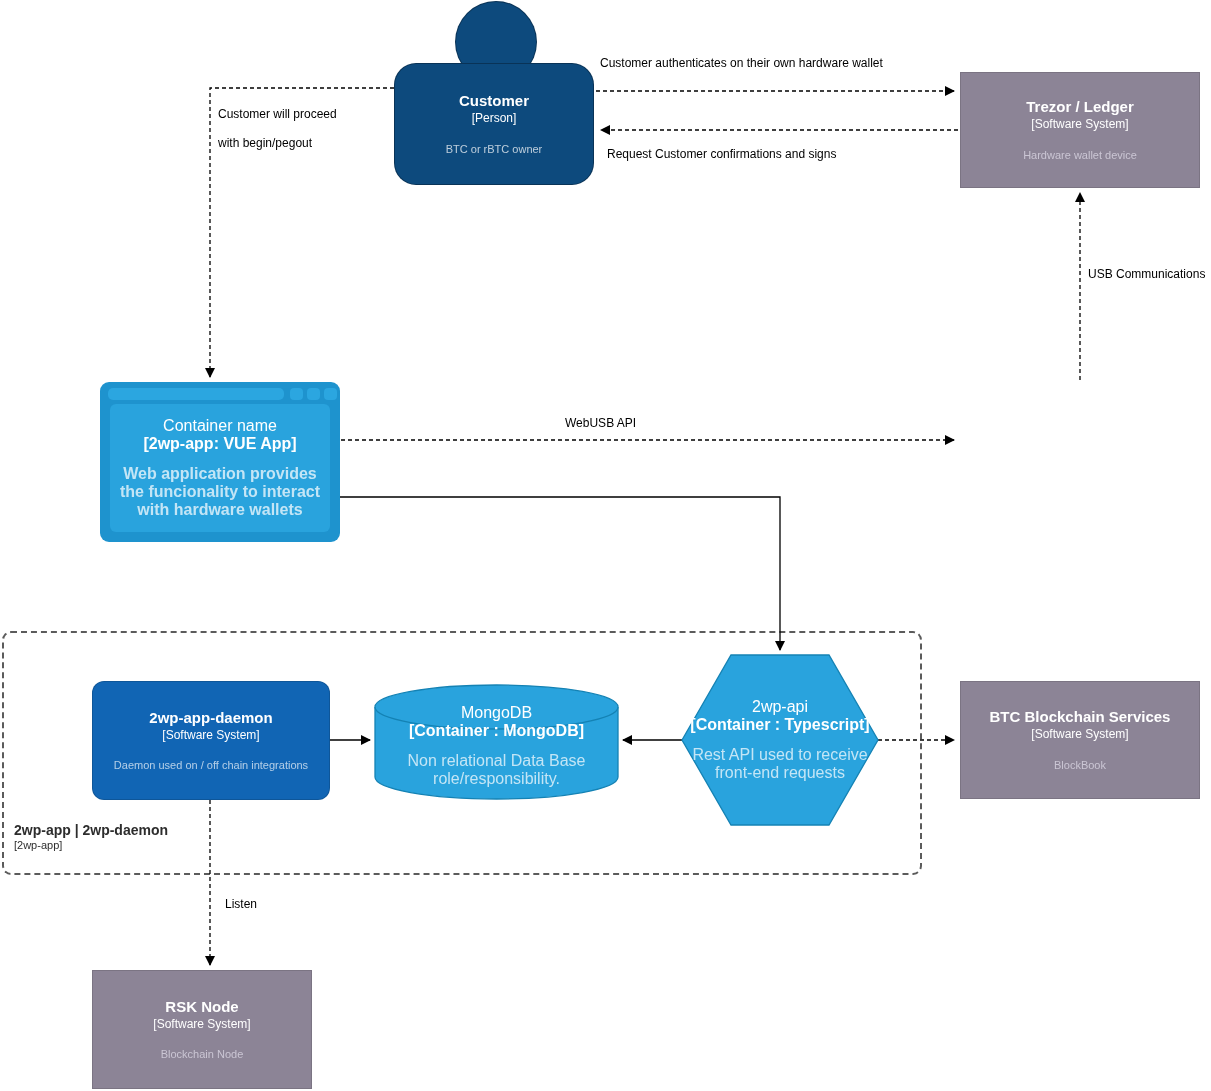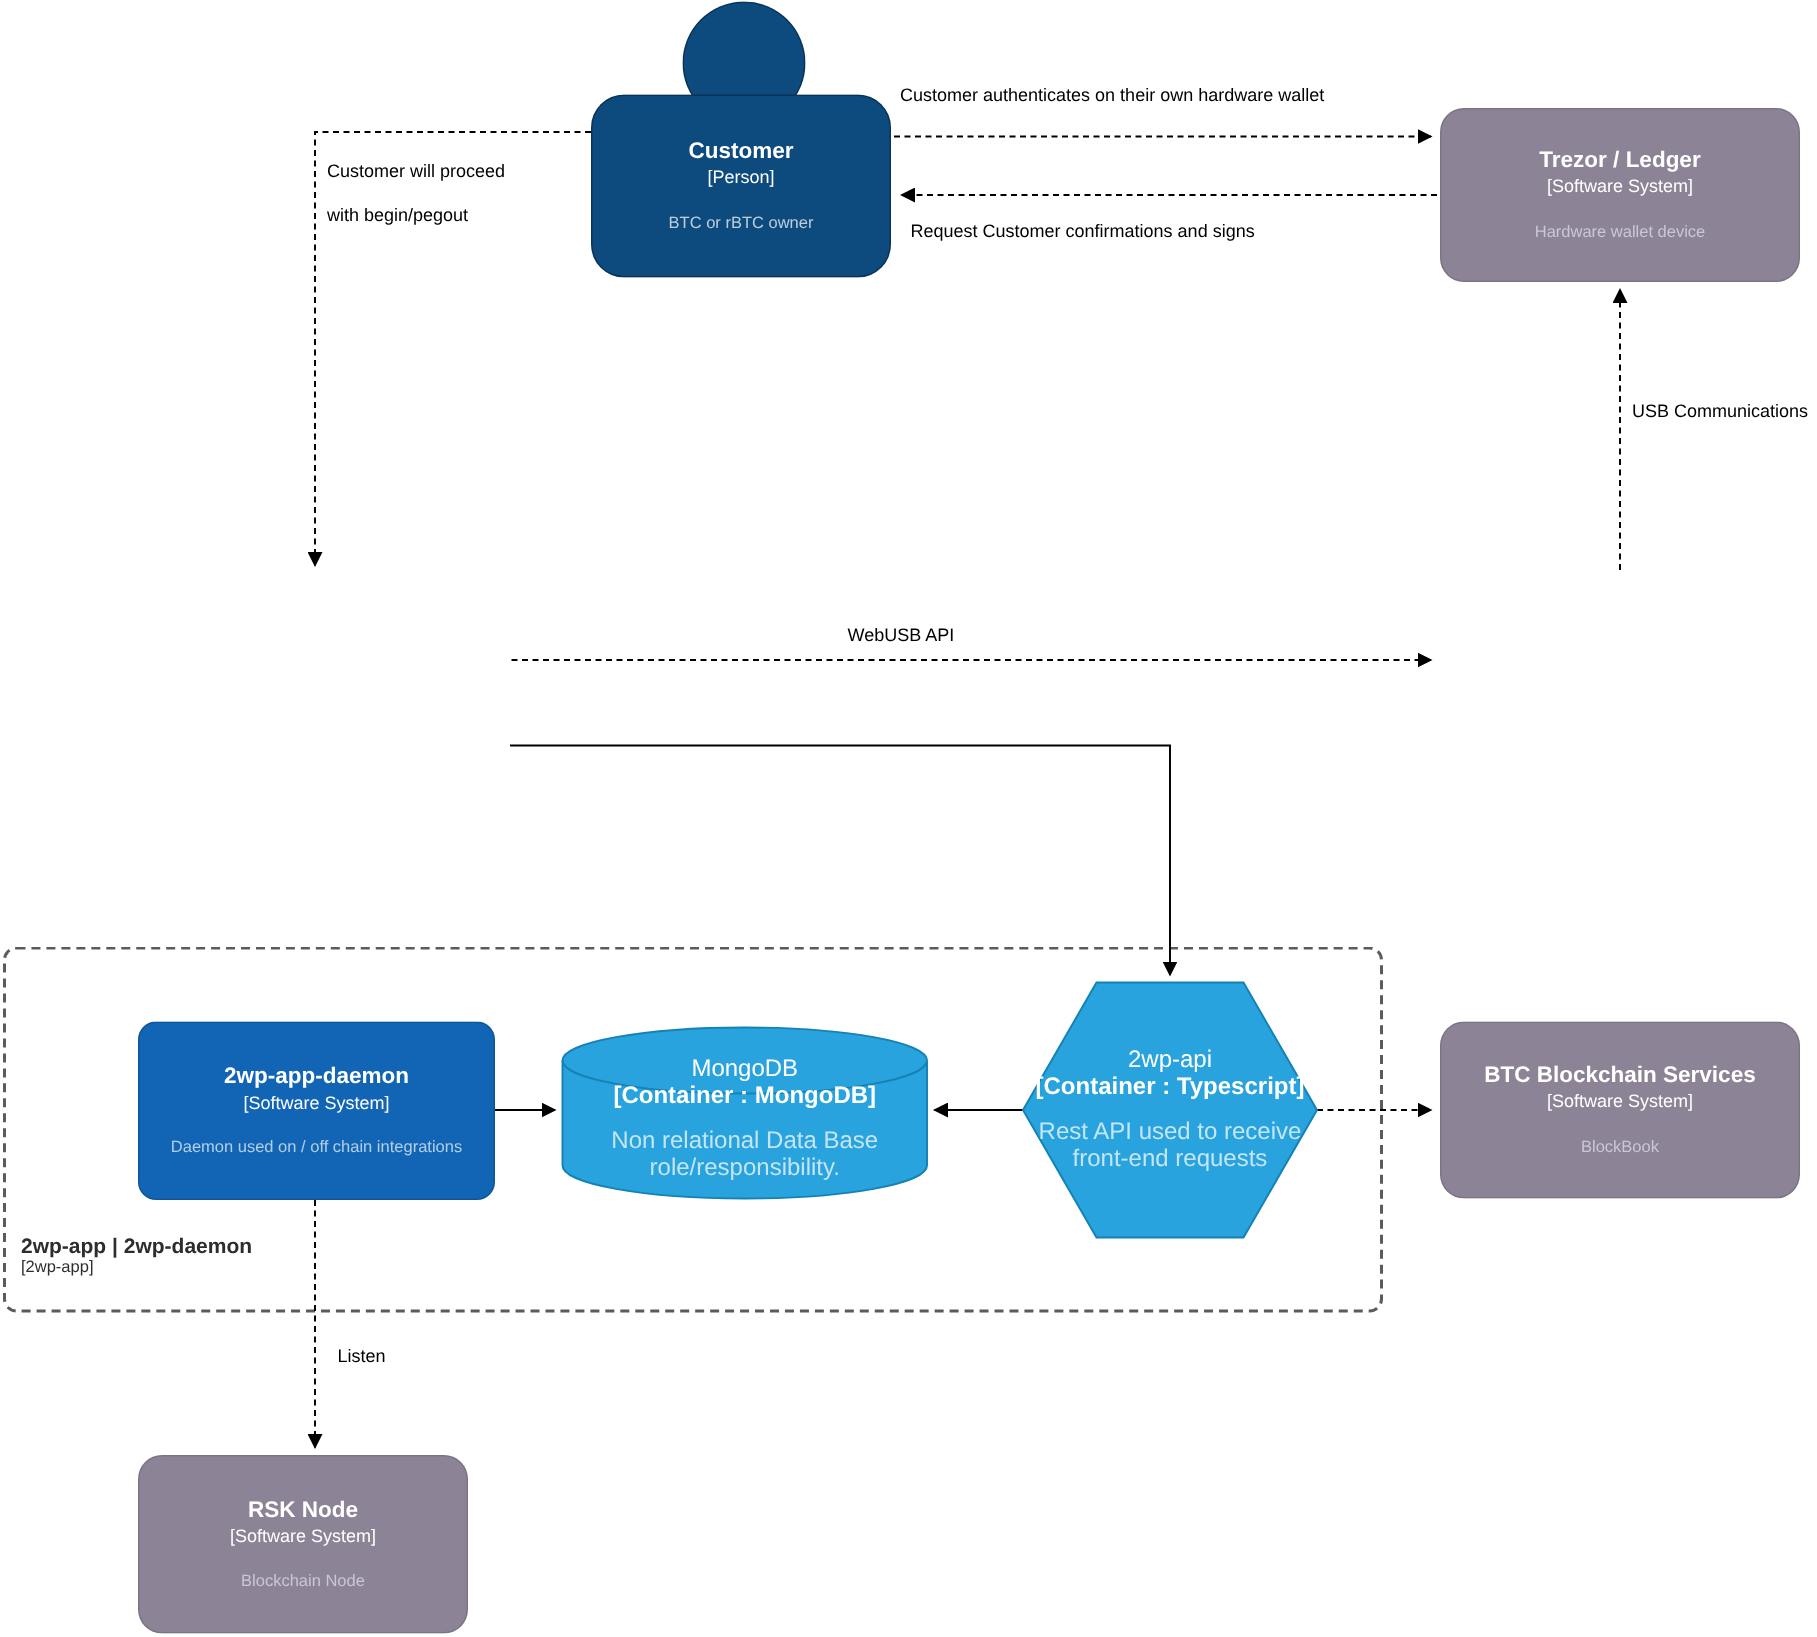--- a/index.html
+++ b/index.html
@@ -4,21 +4,21 @@
 <style>
   html,body{margin:0;padding:0;background:#ffffff;}
   #canvas{position:relative;width:1211px;height:1091px;background:#ffffff;
           font-family:"Liberation Sans",sans-serif;overflow:hidden;}
   svg.overlay{position:absolute;left:0;top:0;z-index:2;}
   .node{position:absolute;box-sizing:border-box;display:flex;flex-direction:column;
         align-items:center;justify-content:center;text-align:center;color:#fff;z-index:3;}
   .node .title{font-size:15px;font-weight:bold;line-height:1.15;}
   .node .subtitle{font-size:12px;margin-top:2px;line-height:1.2;}
   .node .desc{font-size:11px;margin-top:16px;line-height:1.3;}
-  .gray{background:#8C8496;border-radius:16px;border:1px solid rgba(0,0,0,0.12);}
+  .gray{background:#8C8496;border-radius:0;border:1px solid rgba(0,0,0,0.12);}
   .gray .desc{color:#CBC6D4;}
   .sysblue{background:#1165B4;border-radius:12px;border:1px solid rgba(0,0,0,0.15);}
   .sysblue .desc{color:rgba(255,255,255,0.68);}
   .person-head{position:absolute;left:455px;top:1px;width:80px;height:80px;border-radius:50%;
         background:#0D4A7D;border:1px solid rgba(0,0,0,0.3);z-index:3;}
   .person-body{background:#0D4A7D;border-radius:22px;border:1px solid rgba(0,0,0,0.3);z-index:4;}
   .person-body .desc{color:rgba(255,255,255,0.72);}
   
   .browser{position:absolute;left:100px;top:382px;width:240px;height:160px;background:#1E93CE;
            border-radius:9px;z-index:3;}
@@ -89,20 +89,31 @@
     <div class="subtitle">[Person]</div>
     <div class="desc">BTC or rBTC owner</div>
   </div>
 
   <div class="node gray" style="left:960px;top:72px;width:240px;height:116px;">
     <div class="title">Trezor / Ledger</div>
     <div class="subtitle">[Software System]</div>
     <div class="desc">Hardware wallet device</div>
   </div>
 
+  <div class="browser">
+    <div class="addressbar"></div>
+    <div class="winbtn" style="left:190px;"></div>
+    <div class="winbtn" style="left:207px;"></div>
+    <div class="winbtn" style="left:224px;"></div>
+    <div class="panel">
+      <div class="title">Container name</div>
+      <div class="subtitle">[2wp-app: VUE App]</div>
+      <div class="desc">Web application provides the funcionality to interact with hardware wallets</div>
+    </div>
+  </div>
 
 
   <div class="node sysblue" style="left:92px;top:681px;width:238px;height:119px;">
     <div class="title">2wp-app-daemon</div>
     <div class="subtitle">[Software System]</div>
     <div class="desc">Daemon used on / off chain integrations</div>
   </div>
 
   <div class="shape-text" style="left:380px;top:696px;width:233px;height:100px;">
     <div class="title">MongoDB</div>

